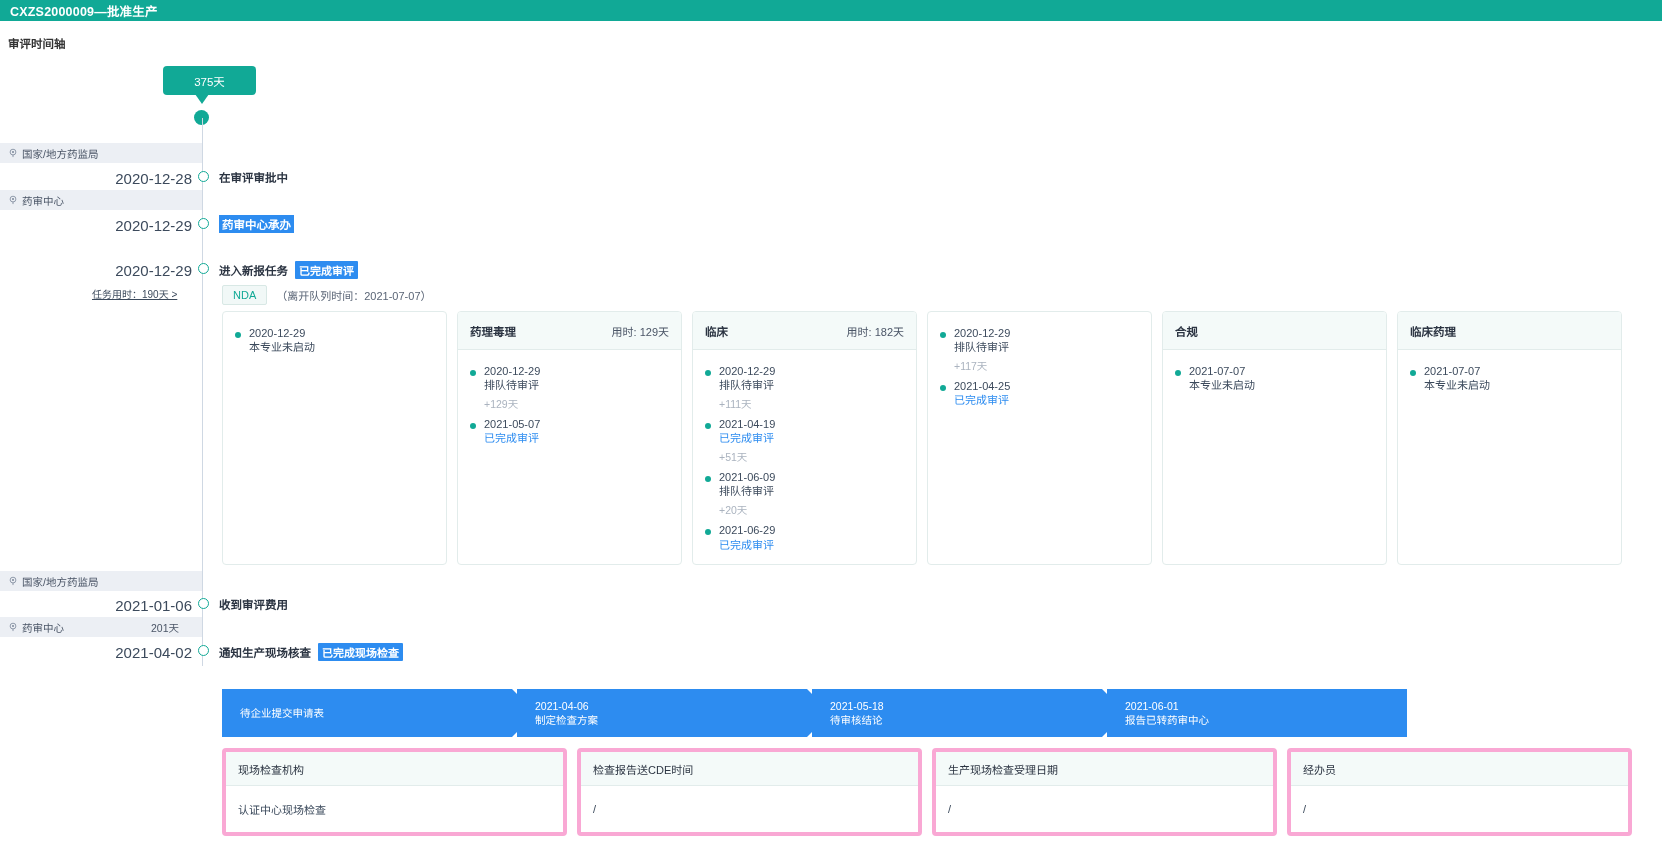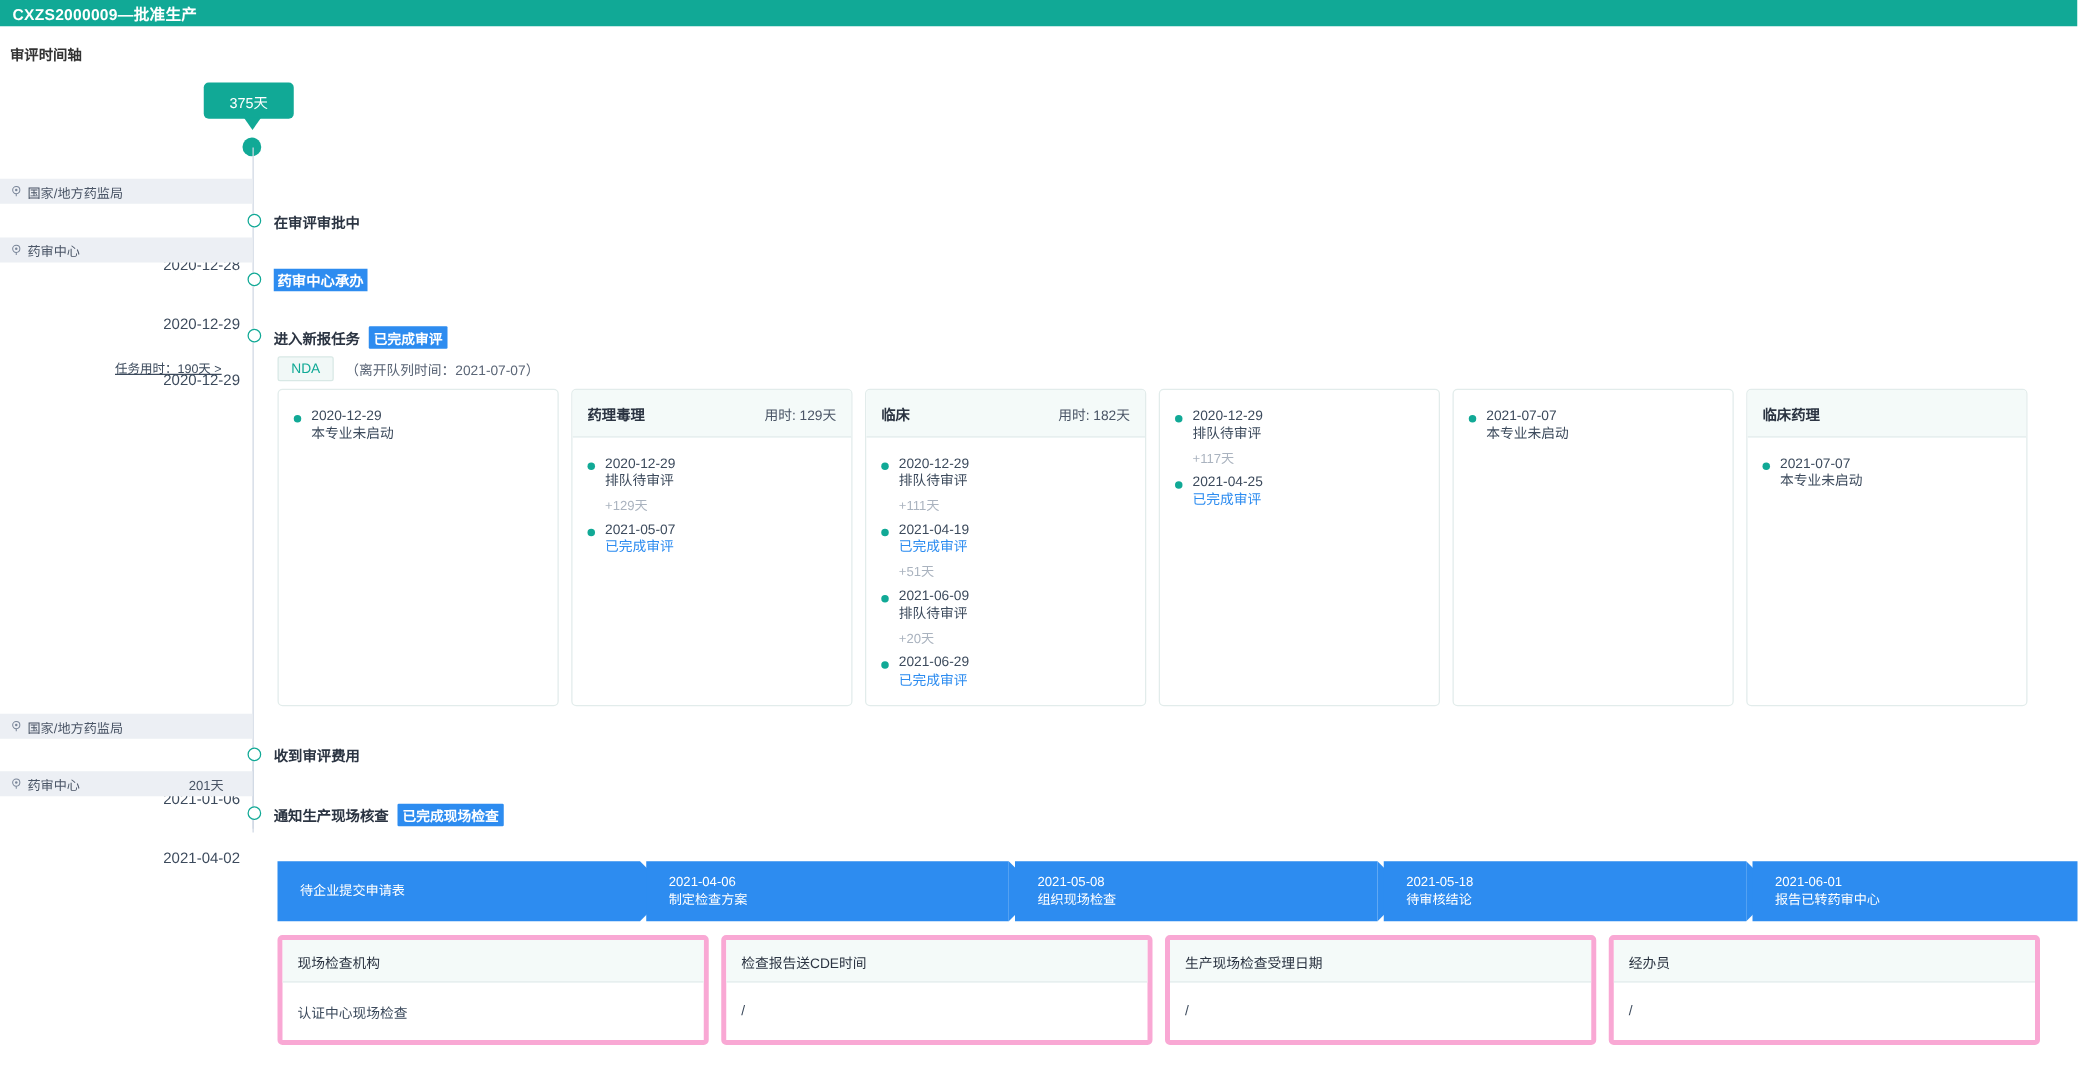--- a/index.html
+++ b/index.html
@@ -41,21 +41,21 @@
   .rail2 {
     position: absolute;
     left: 202px; top: 596px;
     width: 1px; height: 70px;
     background: #cfd8e3;
   }
 
   
   .bubble {
     position: absolute; left: 163px; top: 66px;
-    width: 72px; height: 29px;
+    width: 93px; height: 29px;
     background: #11a996; color: #fff;
     border-radius: 4px;
     display: flex; align-items: center; justify-content: center;
     font-size: 11.5px;
   }
   .bubble-tail {
     position: absolute; left: 195px; top: 94px;
     width: 0; height: 0;
     border-left: 7px solid transparent;
     border-right: 7px solid transparent;
@@ -78,23 +78,22 @@
   }
   .org-bar .org-days {
     margin-left: auto; margin-right: 23px; font-size: 10.5px; color: #4a5566;
   }
   .pin { display: inline-block; width: 10px; height: 10px; }
 
   
   .date-row { position: absolute; left: 0; width: 212px; height: 14px; }
   .date-row .date {
     position: absolute; right: 20px; top: 0;
-    font-size: 12px; color: #3c4a5c;
+    font-size: 15px; color: #3c4a5c;
     white-space: nowrap;
-    margin-top: 35px;
   }
   .ring {
     position: absolute; right: 3px; top: 1px;
     width: 11px; height: 11px; border-radius: 50%;
     border: 1.4px solid #11a996; background: #fff;
   }
 
   .link-days {
     position: absolute;
     font-size: 10px; color: #3c4a5c;
@@ -397,20 +396,23 @@
           <div class="ev">
             <span class="ev-dot"></span>
             <div class="ev-text">
               <div class="ev-date">2021-04-25</div>
               <div class="ev-status done">已完成审评</div>
             </div>
           </div>
         </div>
       </div>
       <div class="card">
+        <div class="card-head">
+          <span>合规</span>
+        </div>
         <div class="card-body">
           <div class="ev">
             <span class="ev-dot"></span>
             <div class="ev-text">
               <div class="ev-date">2021-07-07</div>
               <div class="ev-status">本专业未启动</div>
             </div>
           </div>
         </div>
       </div>
@@ -473,24 +475,20 @@
 
   <div class="steps" id="steps">
       <div class="step single" style="width: 290px;">
         <div class="s-name">待企业提交申请表</div>
       </div>
       <div class="step" style="width: 290px;">
         <div class="s-date">2021-04-06</div>
         <div class="s-name">制定检查方案</div>
       </div>
       <div class="step" style="width: 290px;">
-        <div class="s-date">2021-05-08</div>
-        <div class="s-name">组织现场检查</div>
-      </div>
-      <div class="step" style="width: 290px;">
         <div class="s-date">2021-05-18</div>
         <div class="s-name">待审核结论</div>
       </div>
       <div class="step last" style="width: 300px;">
         <div class="s-date">2021-06-01</div>
         <div class="s-name">报告已转药审中心</div>
       </div>
     </div>
 
   <div class="btable" id="btable">

